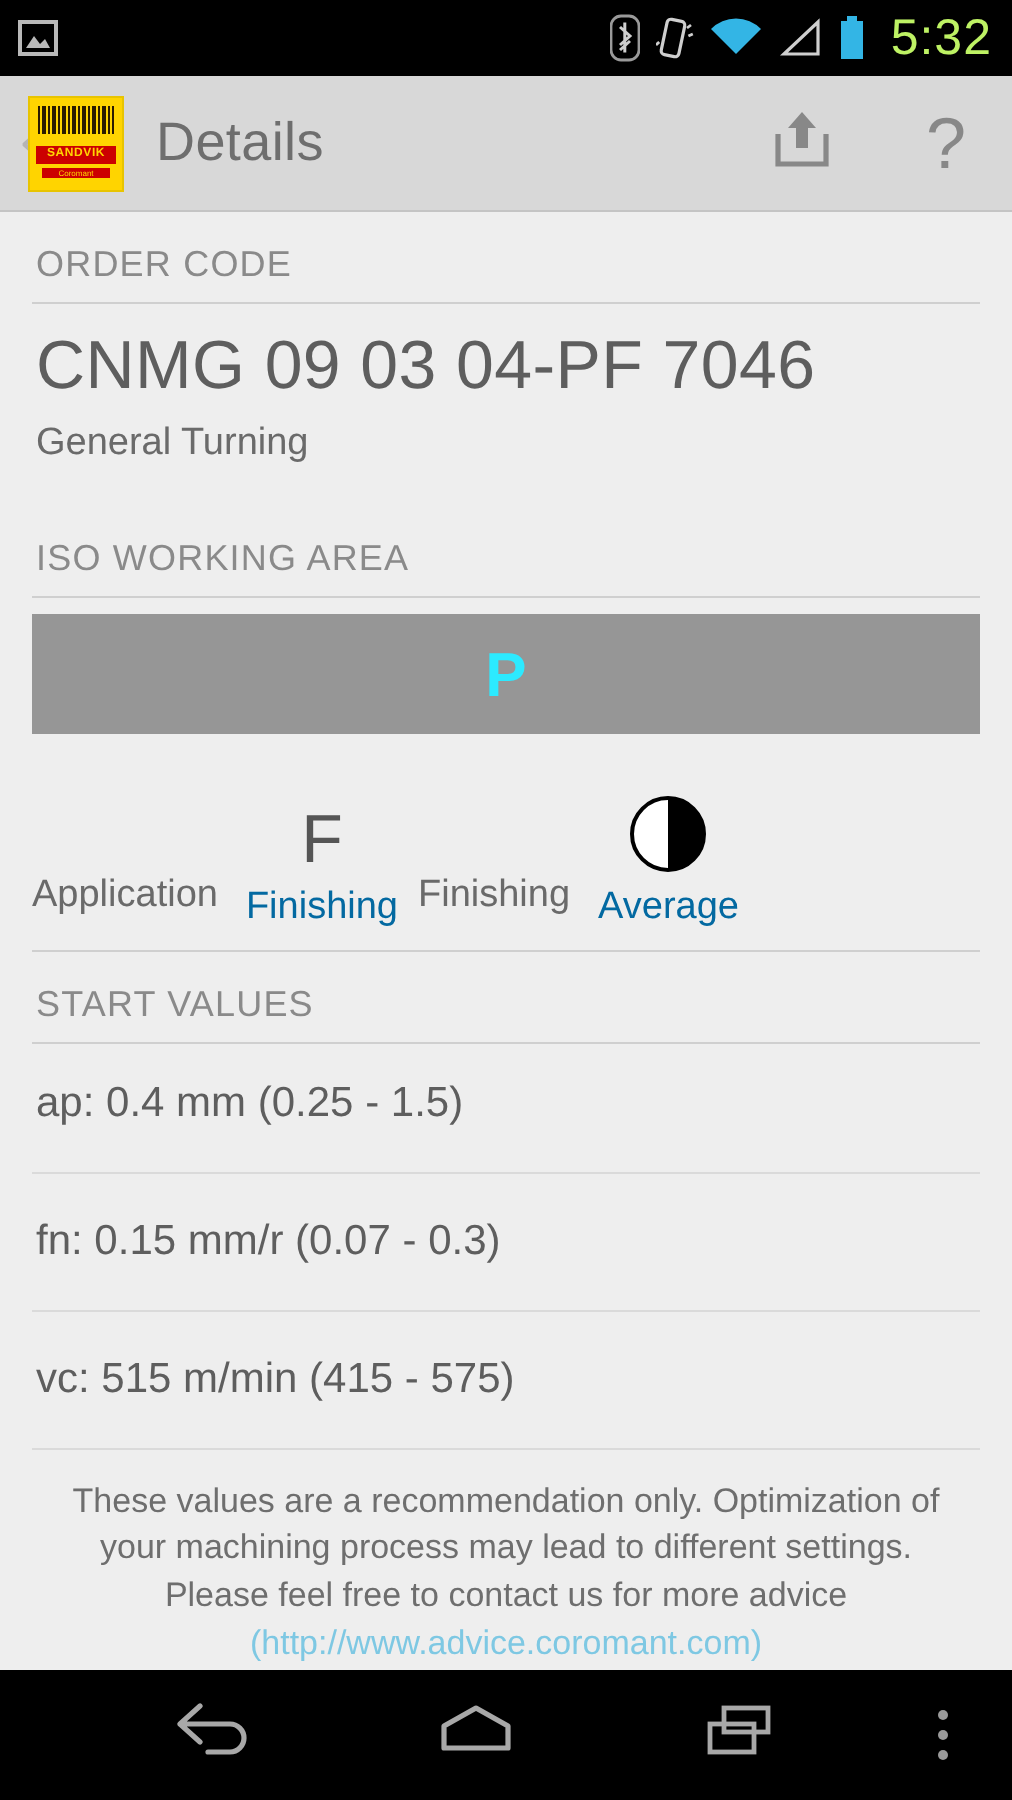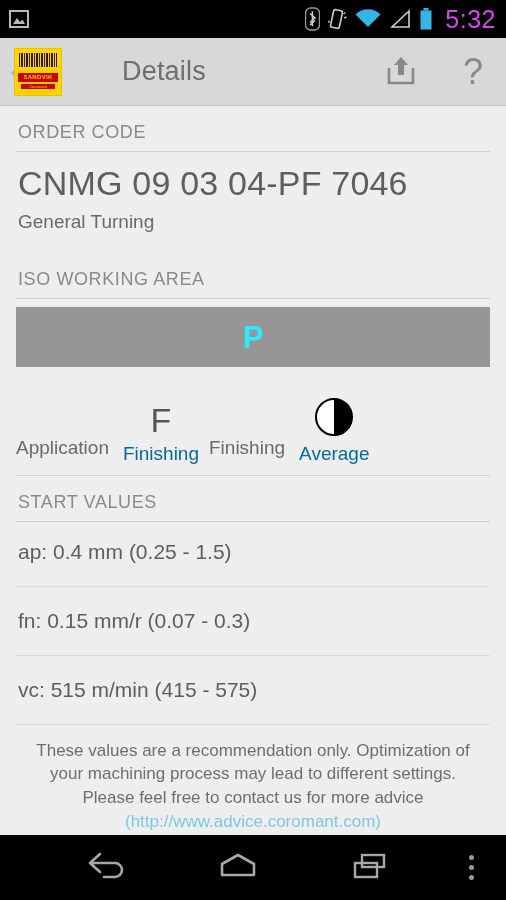--- a/index.html
+++ b/index.html
@@ -22,32 +22,31 @@
     display:flex; align-items:center;
     padding:0 10px 0 8px; flex:none;
     position:relative;
   }
   .status-left { display:flex; align-items:center; gap:6px; }
   .status-right {
     margin-left:auto; display:flex; align-items:center; gap:8px;
   }
   .sb-icon { display:block; }
   .status-clock {
-    color:#d946ef; font-size:25px; letter-spacing:0.5px;
+    color:#bef264; font-size:25px; letter-spacing:0.5px;
     margin-left:4px; line-height:1;
   }
 
   
   .app-bar {
     height:68px; background:#d8d8d8;
     display:flex; align-items:center;
     flex:none; position:relative;
     border-bottom:1px solid #c4c4c4;
     padding-right:14px;
-    gap:44px;
   }
   .back-chevron {
     position:absolute; left:4px; top:50%;
     transform:translateY(-50%);
     font-size:30px; color:#b4b4b4; line-height:1;
     width:22px; text-align:center;
     font-family:"DejaVu Sans", sans-serif;
   }
   .logo {
     position:relative; z-index:2;

